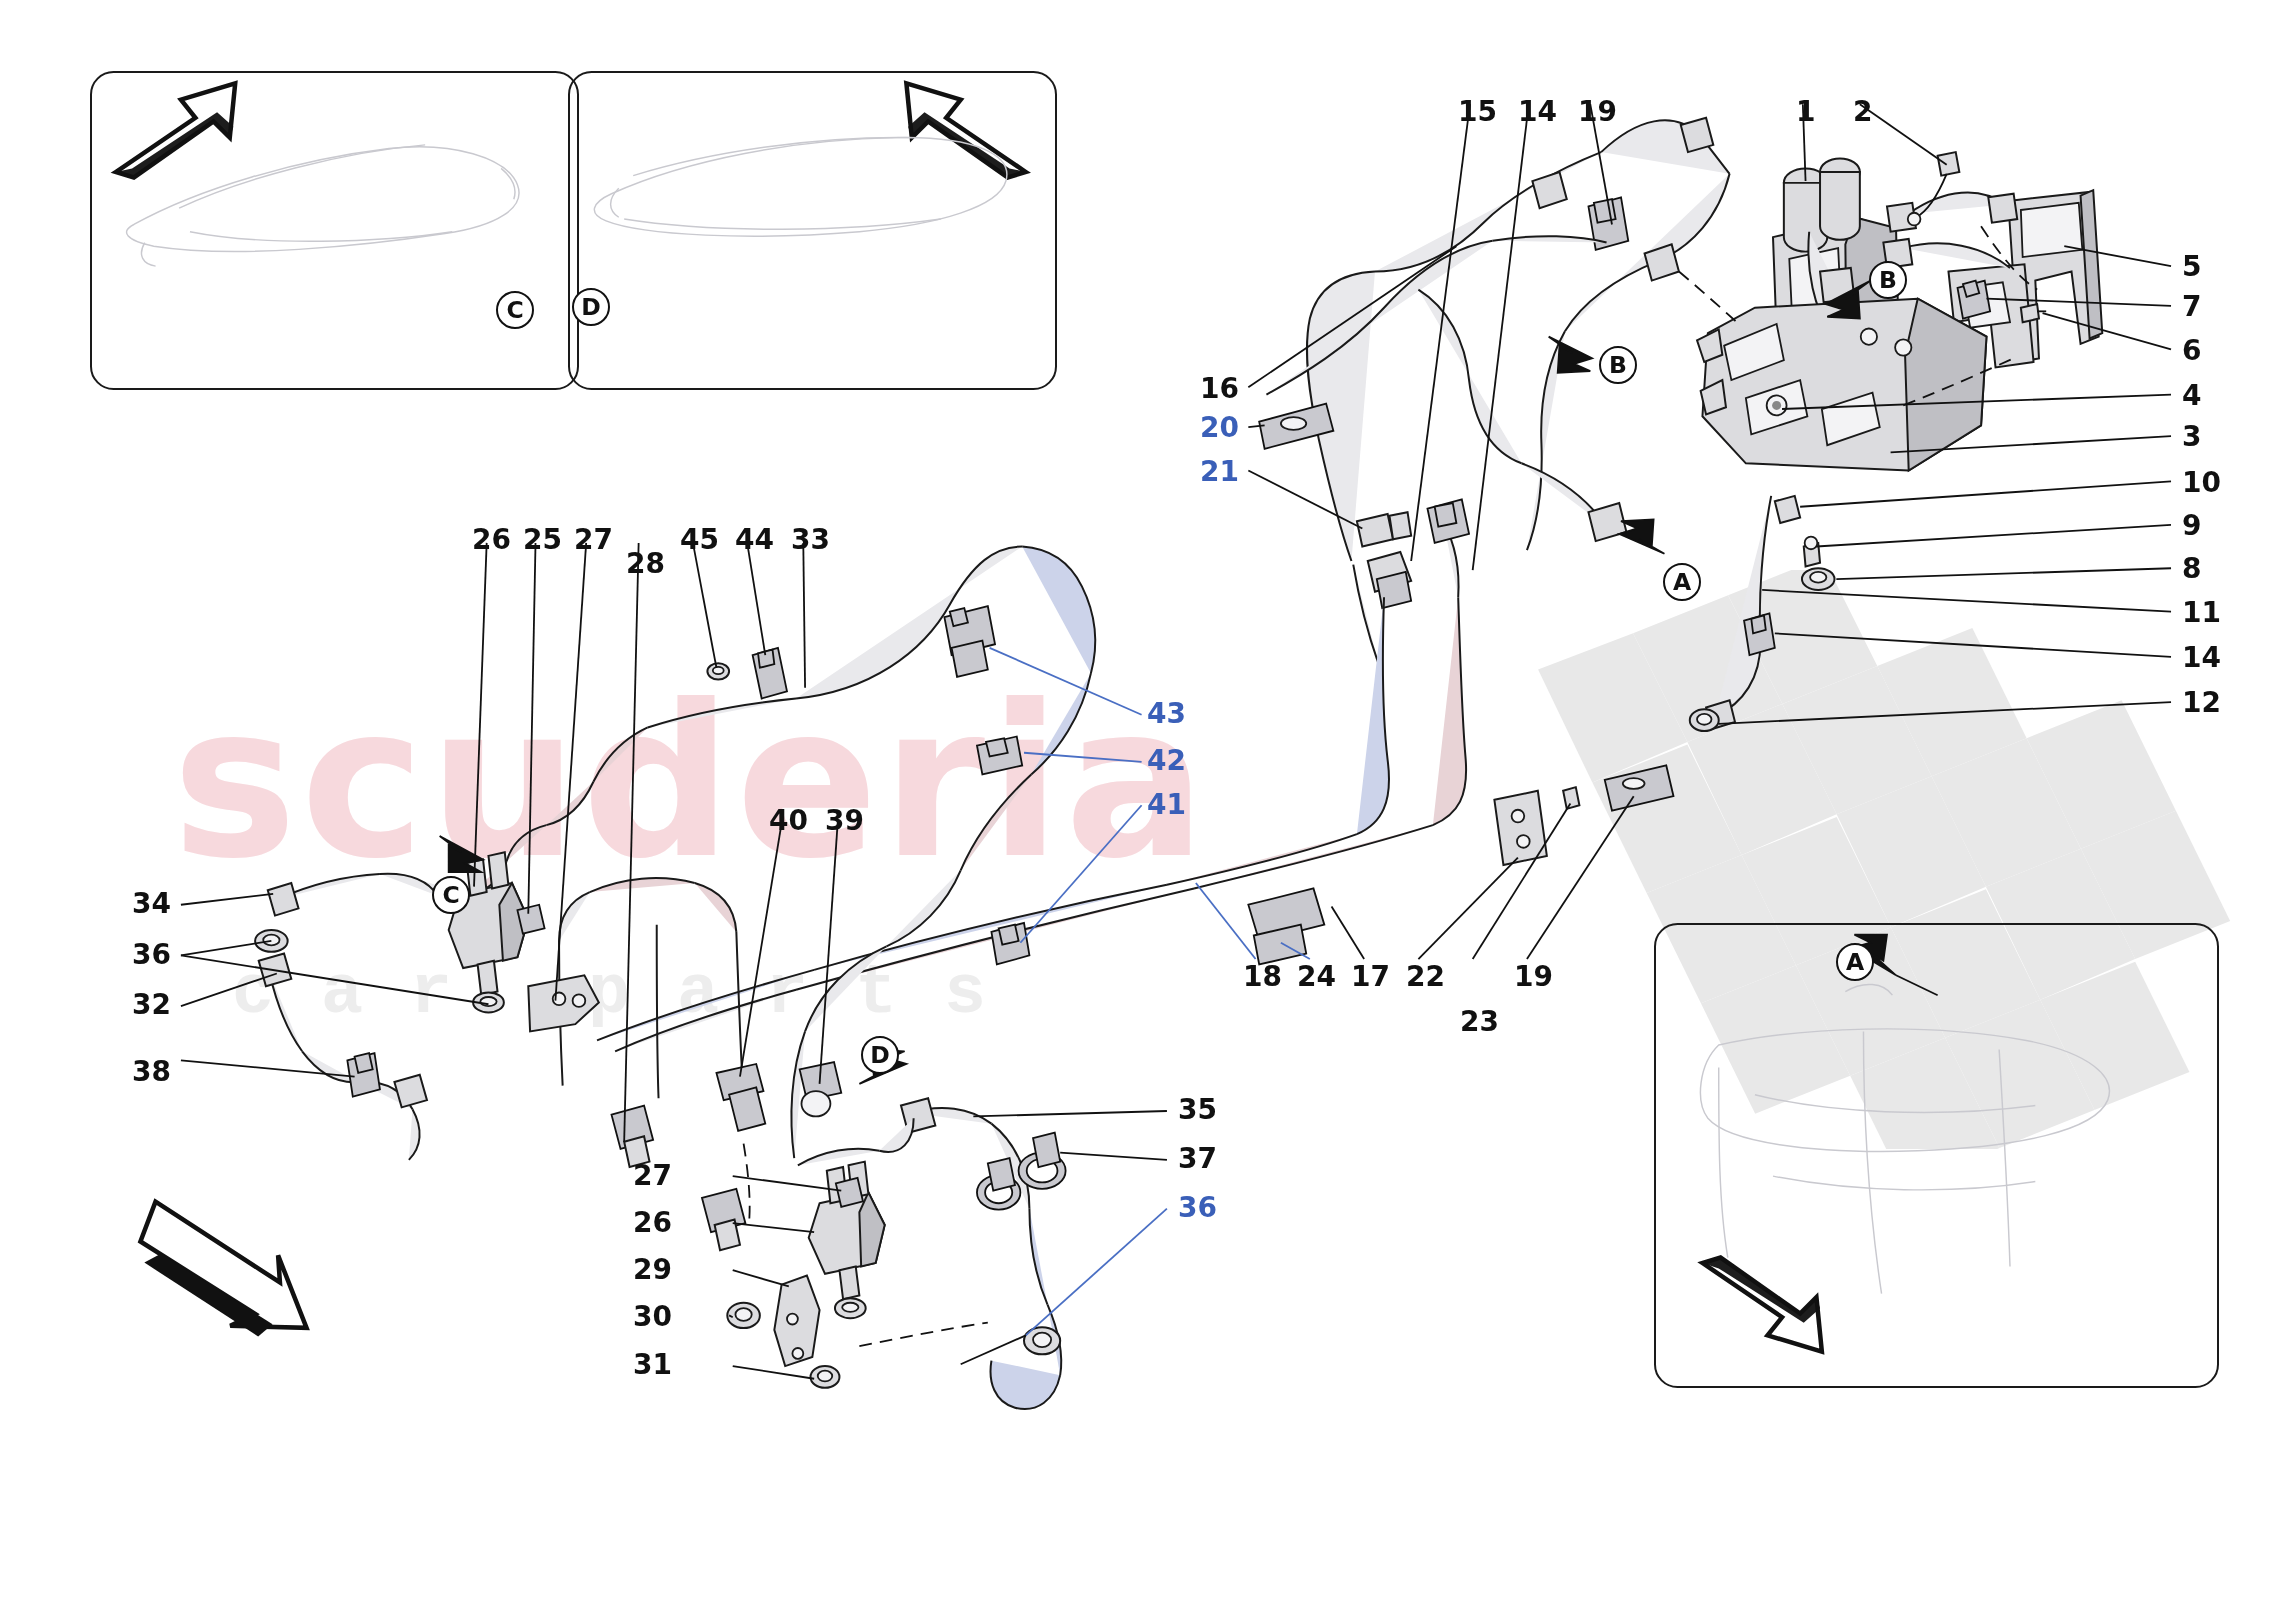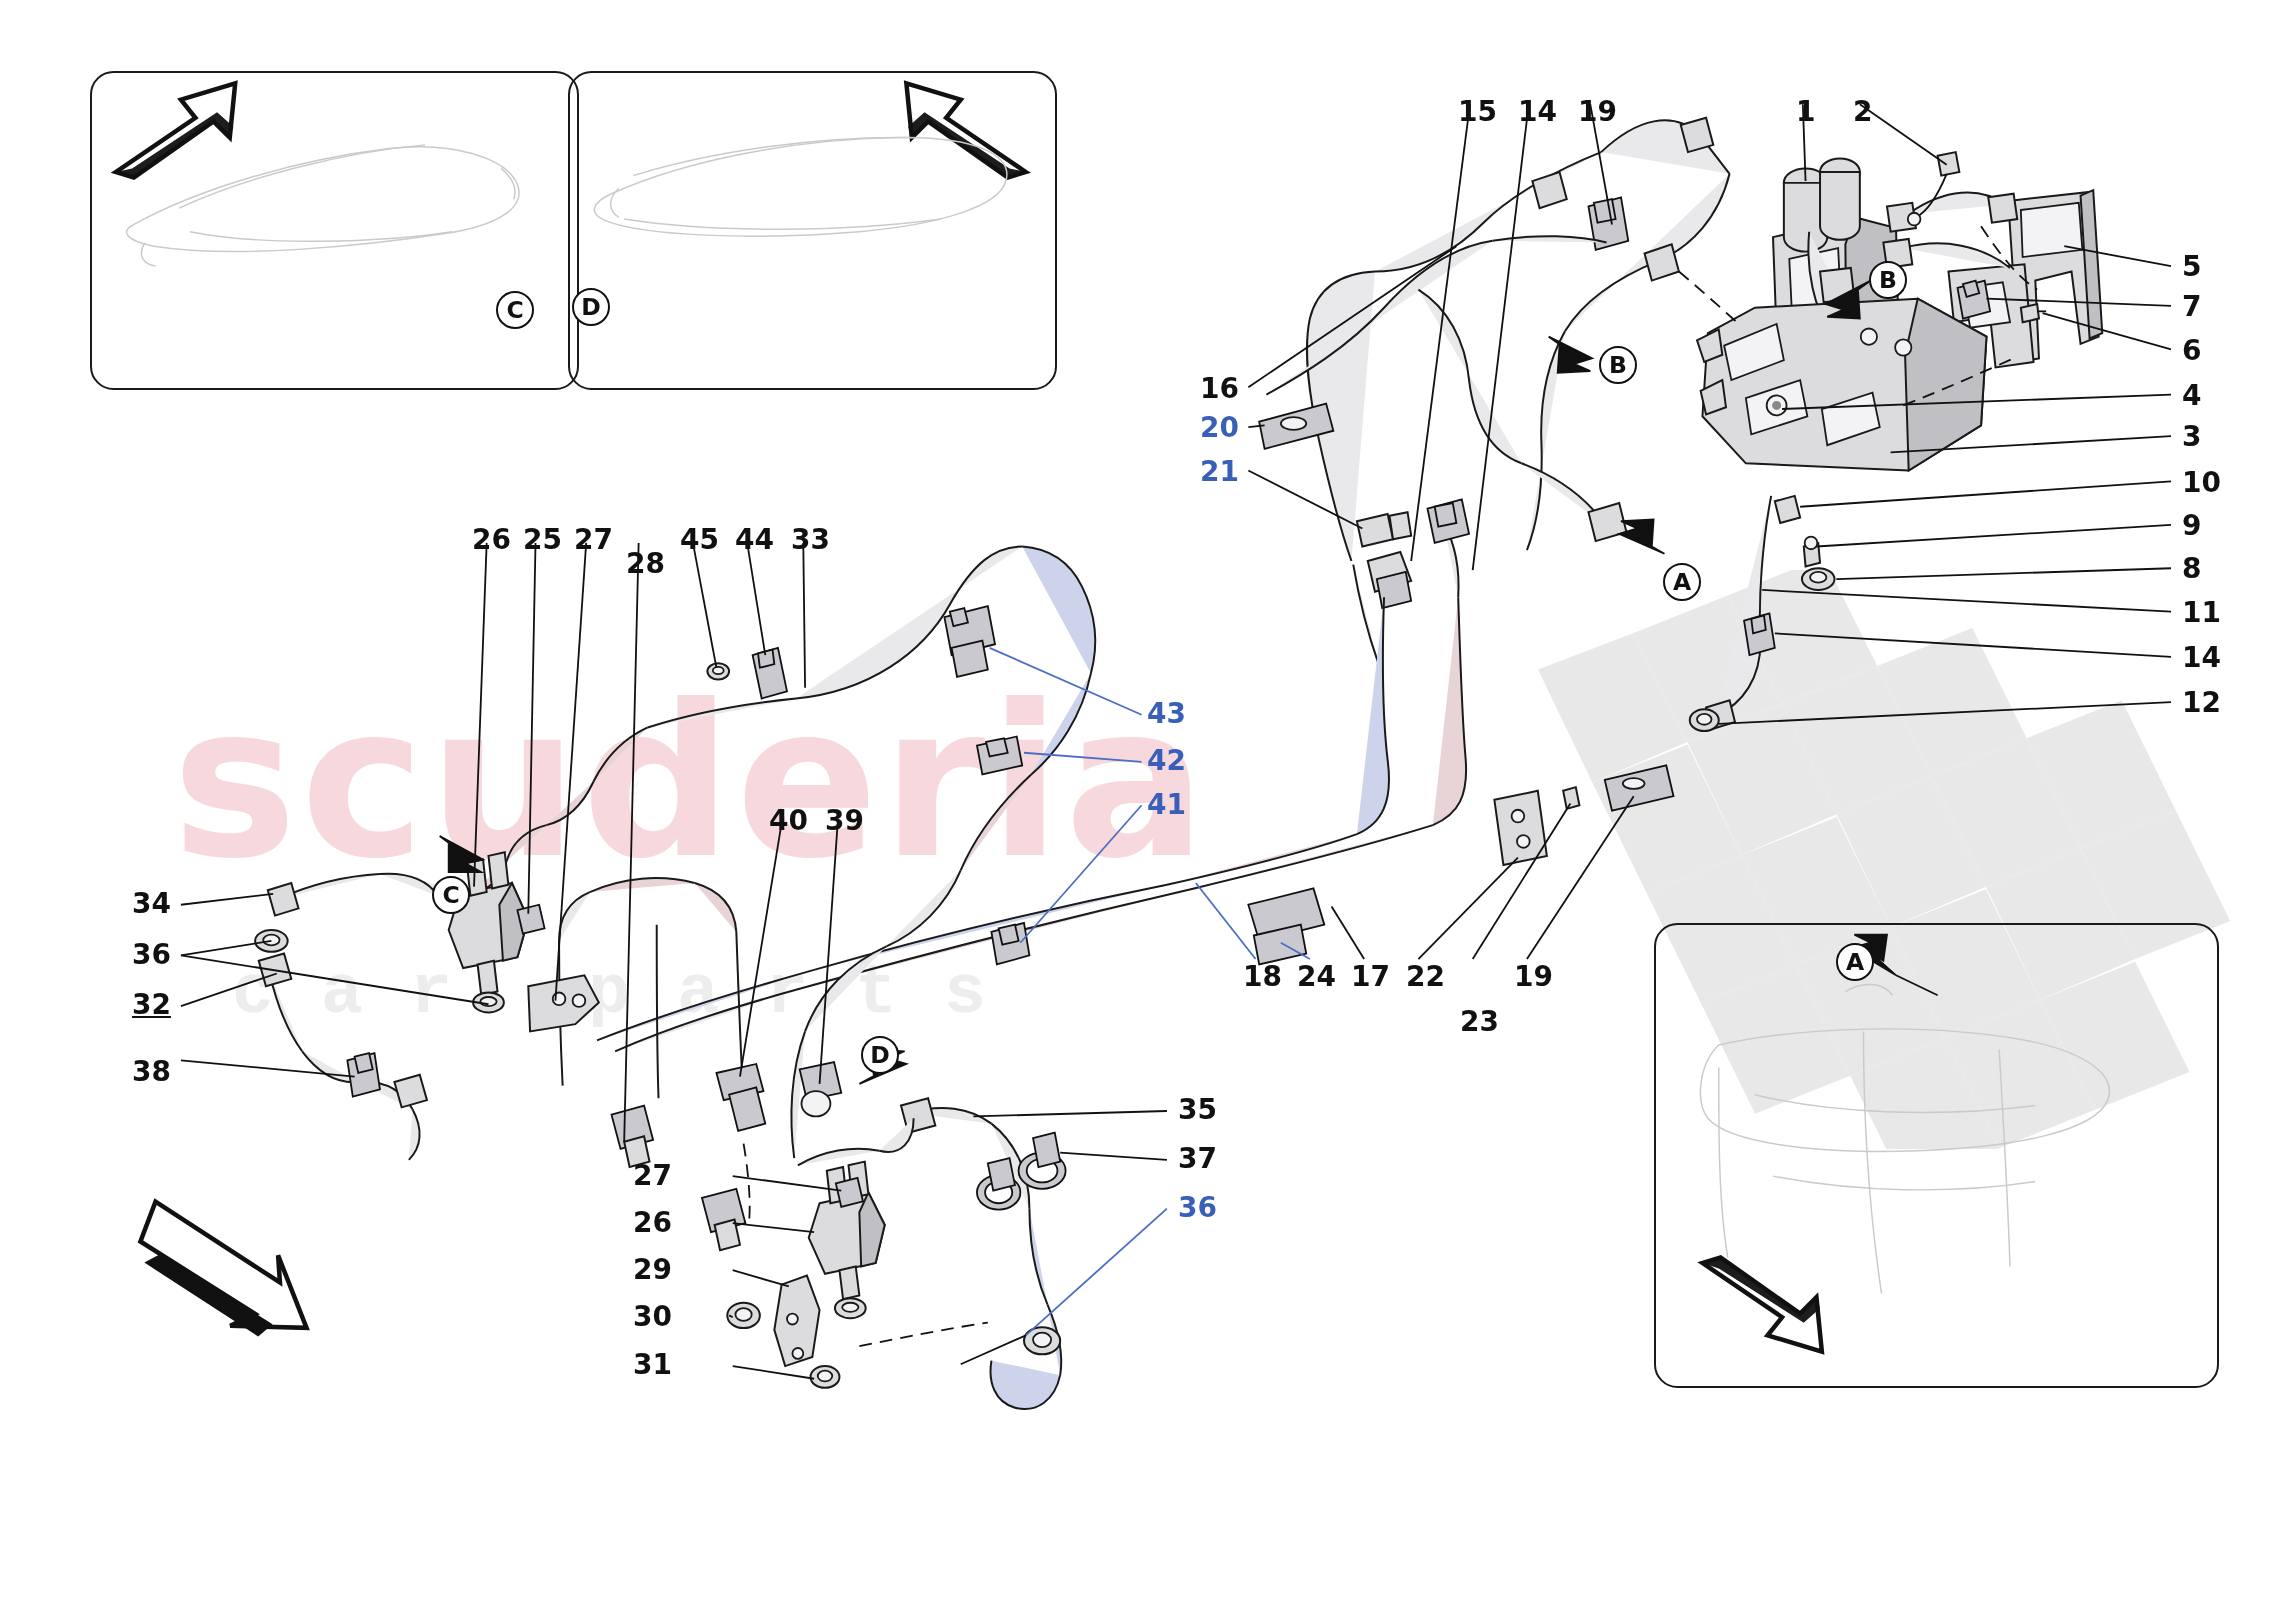--- a/index.html
+++ b/index.html
@@ -516,21 +516,21 @@
 
   <div class="lbl" style="left:1243px;top:963px;">18</div>
   <div class="lbl" style="left:1297px;top:963px;">24</div>
   <div class="lbl" style="left:1351px;top:963px;">17</div>
   <div class="lbl" style="left:1406px;top:963px;">22</div>
   <div class="lbl" style="left:1460px;top:963px;margin-top:45px;">23</div>
   <div class="lbl" style="left:1514px;top:963px;">19</div>
 
   <div class="lbl" style="left:132px;top:890px;">34</div>
   <div class="lbl" style="left:132px;top:941px;">36</div>
-  <div class="lbl" style="left:132px;top:991px;text-decoration:underline;">32</div>
+  <div class="lbl" style="left:132px;top:991px;">32</div>
   <div class="lbl" style="left:132px;top:1046px;margin-top:12px;">38</div>
 
   <div class="lbl" style="left:633px;top:1162px;">27</div>
   <div class="lbl" style="left:633px;top:1209px;">26</div>
   <div class="lbl" style="left:633px;top:1256px;">29</div>
   <div class="lbl" style="left:633px;top:1303px;">30</div>
   <div class="lbl" style="left:633px;top:1351px;">31</div>
 
   <div class="lbl" style="left:1178px;top:1096px;">35</div>
   <div class="lbl" style="left:1178px;top:1145px;">37</div>

